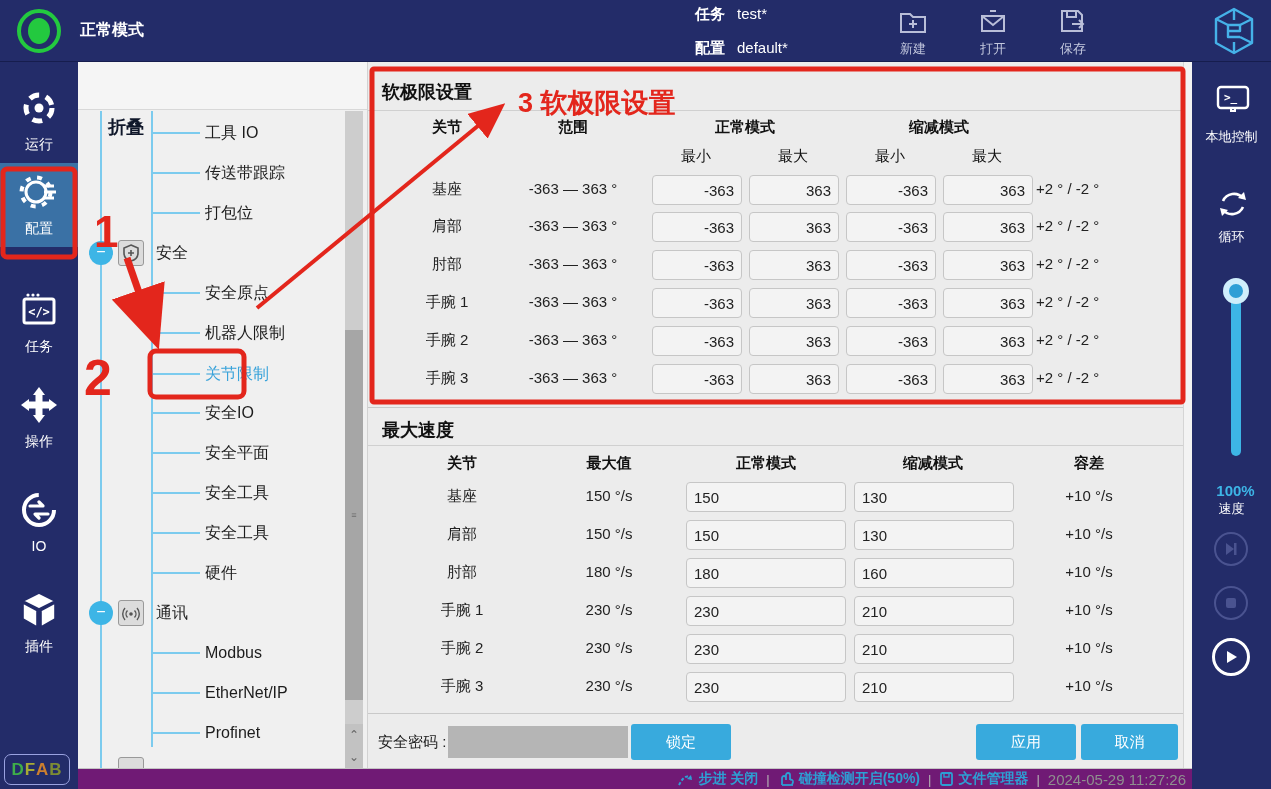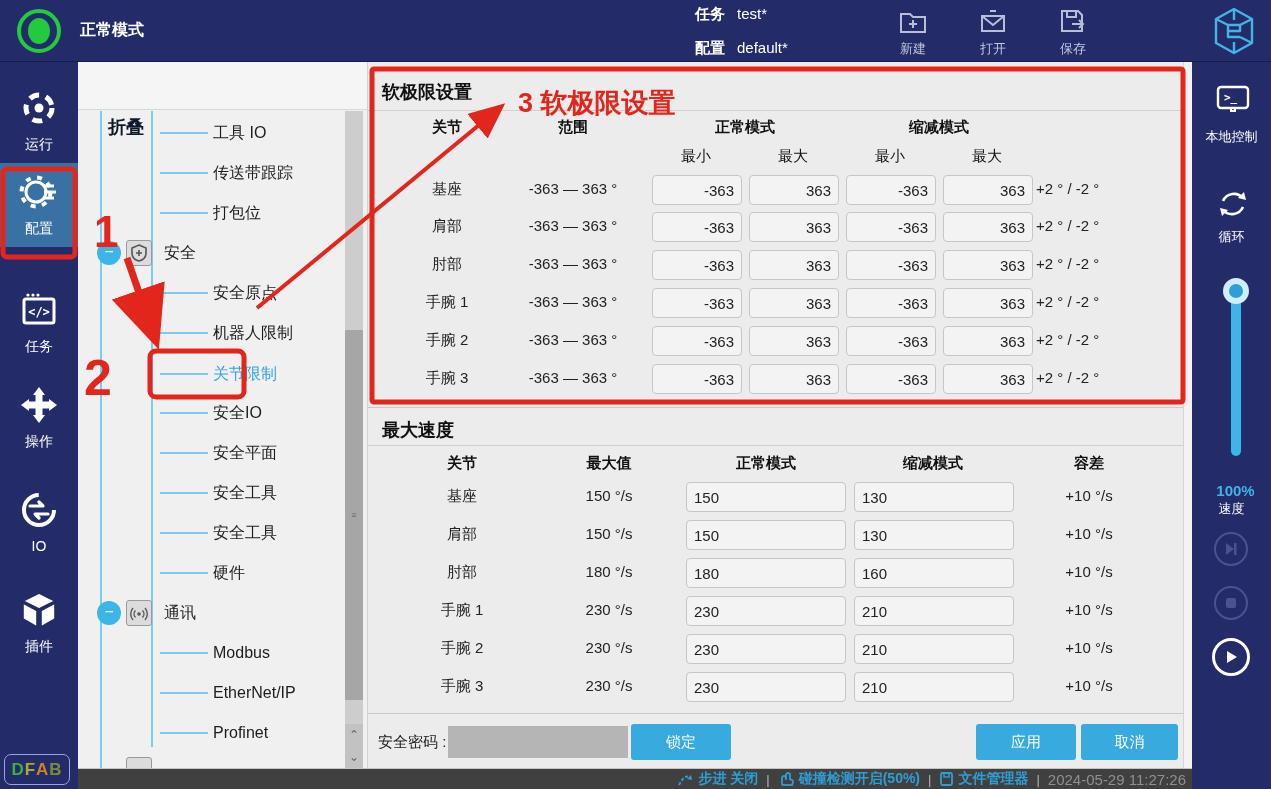--- a/index.html
+++ b/index.html
@@ -24,21 +24,21 @@
   .navitem .nlabel { font-size:14px; margin-top:4px; }
   .navitem.active { background:#3a71a5; }
   .dfab { position:absolute; left:4px; top:692px; width:66px; height:31px; border:1px solid #9aa2e0; border-radius:7px; display:flex; align-items:center; justify-content:center; font-size:17px; font-weight:bold; letter-spacing:1px; }
   .dfab .c0{color:#3fae49}.dfab .c1{color:#a8aa35}.dfab .c2{color:#cc7f2e}.dfab .c3{color:#7d8c33}
 
   
   .treepanel { position:absolute; left:78px; top:62px; width:290px; height:706px; background:#f0f0f0; border-right:1px solid #d2d2d2; overflow:hidden; }
   .treehead { position:absolute; left:0; top:0; width:100%; height:48px; background:#f5f5f5; border-bottom:1px solid #d8d8d8; }
   .treehead span { position:absolute; left:30px; top:13px; font-size:18px; font-weight:bold; color:#0f172a;margin-top:40px; }
   .vline { position:absolute; width:2px; background:#7ccbee; }
-  .titem { position:absolute; left:8px; width:268px; height:28px; display:flex; align-items:center; cursor:pointer; }
+  .titem { position:absolute; left:0; width:268px; height:28px; display:flex; align-items:center; cursor:pointer; }
   .titem .stub { position:absolute; left:74px; width:48px; height:2px; background:#7ccbee; top:13px; }
   .titem .tlabel { position:absolute; left:127px; font-size:16px; color:#1c1c1c; white-space:nowrap; }
   .titem.lvl1 .tlabel { left:78px; }
   .titem.sel .tlabel { color:#3aa3da; }
   .toggle { position:absolute; left:11px; top:2px; width:24px; height:24px; border-radius:50%; background:#3db5e6; color:#fff; font-size:16px; line-height:22px; text-align:center; }
   .nicon { position:absolute; left:40px; top:1px; width:26px; height:26px; background:#dcdcdc; border:1px solid #999; border-radius:3px; display:flex; align-items:center; justify-content:center; }
   .tscroll { position:absolute; right:4px; top:49px; width:18px; height:657px; background:#cdcdcd; }
   .tthumb { position:absolute; left:0; top:219px; width:18px; height:370px; background:#a6a6a6; display:flex; align-items:center; justify-content:center; color:#6e6e6e; font-size:9px; letter-spacing:0; }
   .tsbtn { position:absolute; right:4px; width:18px; height:22px; background:#c2c2c2; color:#666; text-align:center; font-size:12px; line-height:22px; cursor:pointer; }
 
@@ -67,21 +67,21 @@
 
   
   .rightnav { position:absolute; left:1192px; top:62px; width:79px; height:727px; background:#232c69; }
   .rlabel { position:absolute; width:79px; text-align:center; color:#fff; font-size:13px; }
   .slidertrack { position:absolute; left:39px; top:232px; width:10px; height:162px; background:#3db5e6; border-radius:5px; }
   .sliderthumb { position:absolute; left:31px; top:216px; width:26px; height:26px; border-radius:50%; background:#2e9fd6; border:6px solid #cfeefb; }
   .spdval { position:absolute; width:79px; text-align:center; color:#3db5e6; font-size:15px; font-weight:bold;padding-left:8px; }
   .pbtn { position:absolute; left:22px; width:34px; height:34px; border-radius:50%; display:flex; align-items:center; justify-content:center; cursor:pointer; }
 
   
-  .statusbar { position:absolute; left:78px; top:768px; width:1114px; height:21px; background:#404040; border-top:1px solid #c4c4c4; display:flex; align-items:center; justify-content:flex-end; gap:8px; padding-right:6px; }
+  .statusbar { position:absolute; left:78px; top:768px; width:1114px; height:21px; background:#701a75; border-top:1px solid #c4c4c4; display:flex; align-items:center; justify-content:flex-end; gap:8px; padding-right:6px; }
   .sbitem { display:flex; align-items:center; gap:4px; color:#2d9fd4; font-size:14px; font-weight:bold; white-space:nowrap; cursor:pointer; }
   .sbsep { color:#b5b5b5; font-size:13px; }
   .sbtime { color:#8f8f8f; font-size:15px; font-weight:normal; }
 
   
   .overlay { position:absolute; left:0; top:0; width:1271px; height:789px; pointer-events:none; z-index:60; }
 </style>
 </head>
 <body>
 

